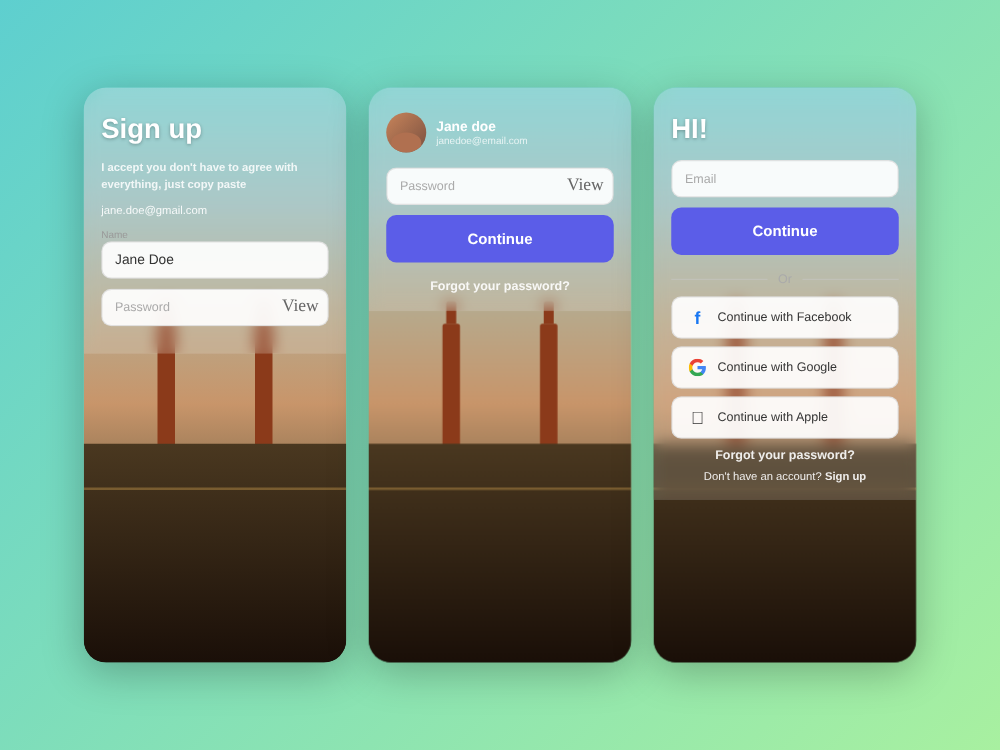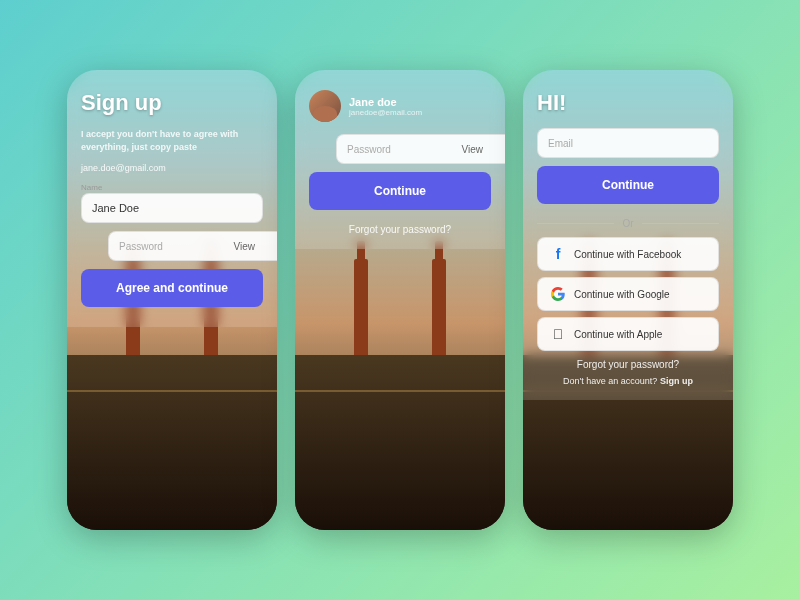--- a/index.html
+++ b/index.html
@@ -12,21 +12,21 @@
       align-items: center;
       justify-content: center;
       gap: 18px;
       font-family: -apple-system, BlinkMacSystemFont, 'Segoe UI', sans-serif;
       overflow: hidden;
     }
 
     .phone-card {
       width: 210px;
       height: 460px;
-      border-radius: 30px;
+      border-radius: 18px;
       overflow: hidden;
       position: relative;
       box-shadow: 0 8px 32px rgba(0,0,0,0.25);
     }
 
     
     .bridge-visual {
       position: absolute;
       inset: 0;
       overflow: hidden;
@@ -138,33 +138,33 @@
       margin-bottom: 1px;
     }
 
     .input-wrapper {
       position: relative;
       margin-bottom: 8px;
     }
 
     .input-wrapper .input-field {
       margin-bottom: 0;
-      margin-left: 27px;
     }
 
     .view-btn {
       position: absolute;
       right: 8px;
       top: 50%;
       transform: translateY(-50%);
-      font-size: 10px;
+      font-size: 14px;
       color: #666;
       background: none;
       border: none;
       cursor: pointer;
+      font-family: Liberation Serif, serif;
     }
 
     .terms-text {
       font-size: 7.5px;
       color: rgba(255,255,255,0.8);
       line-height: 1.4;
       margin-bottom: 10px;
     }
 
     .terms-link {
@@ -183,20 +183,21 @@
       font-weight: 600;
       cursor: pointer;
       margin-bottom: 6px;
     }
 
     .forgot-text {
       text-align: center;
       font-size: 10px;
       color: rgba(255,255,255,0.9);
       margin-top: 8px;
+      font-weight: bold;
     }
 
     
     .avatar-row {
       display: flex;
       align-items: center;
       gap: 8px;
       margin-bottom: 12px;
     }
 
@@ -304,21 +305,20 @@
     <div class="info-text">
       I accept you don't have to agree with everything, just copy paste
     </div>
     <div class="email-display">jane.doe@gmail.com</div>
     <div class="input-label">Name</div>
     <input class="input-field" type="text" value="Jane Doe" style="">
     <div class="input-wrapper">
       <input class="input-field" type="password" placeholder="Password" style="">
       <button class="view-btn">View</button>
     </div>
-    <button class="primary-btn">Agree and continue</button>
   </div>
 </div>
 
 <div class="phone-card">
   <div class="bridge-visual">
     <div class="bridge-bg"></div>
     <div class="tower tower-left"></div>
     <div class="tower tower-right"></div>
     <div class="road"></div>
     <div class="road-lines"></div>

